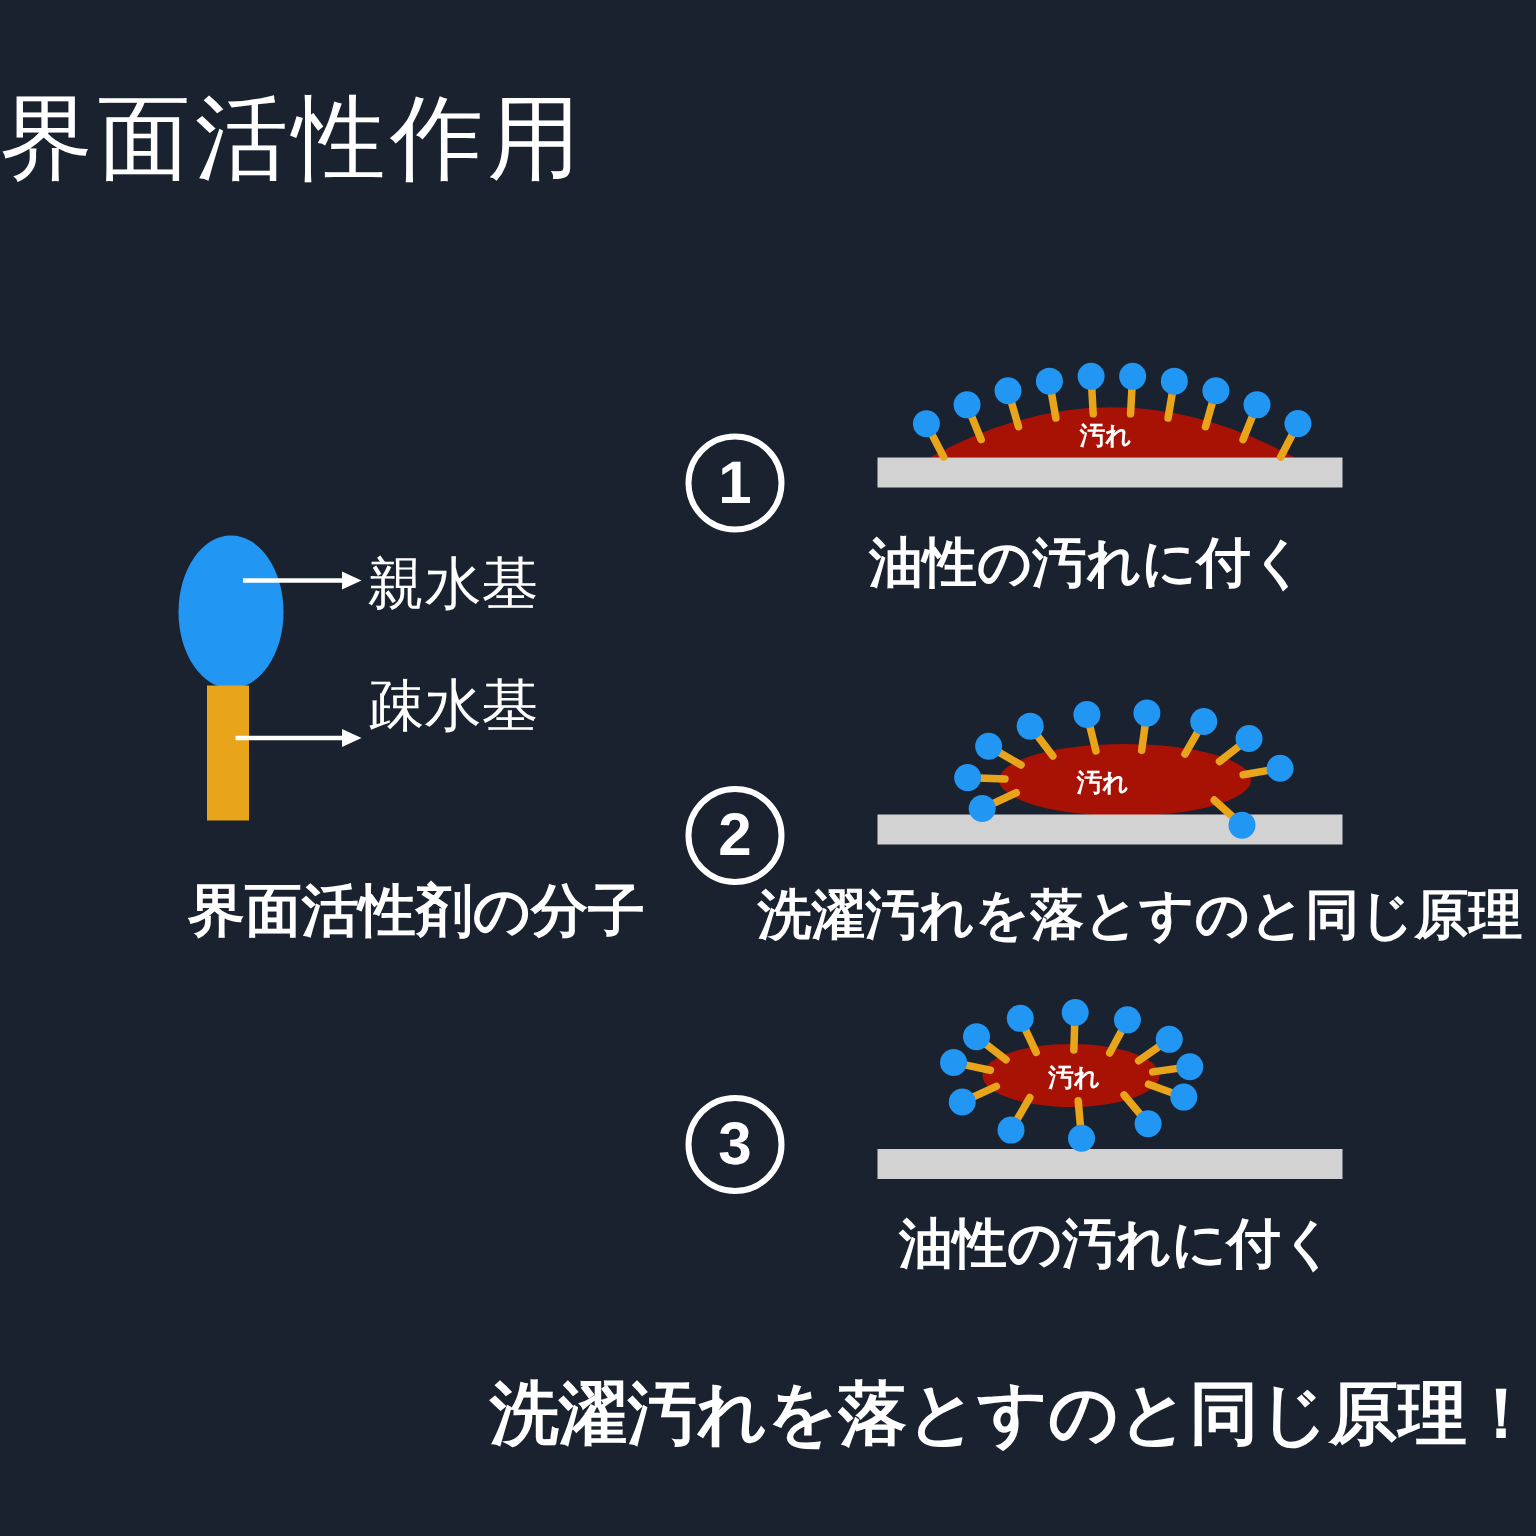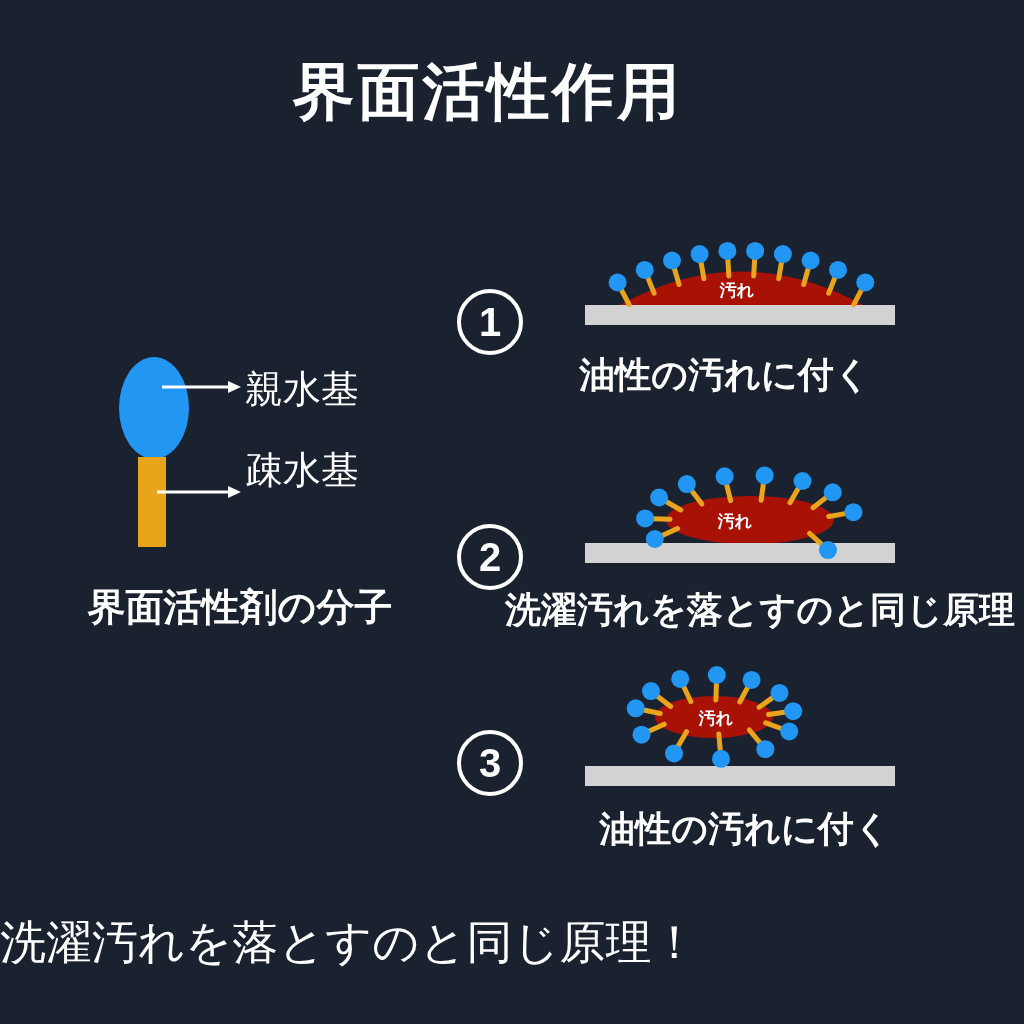--- a/index.html
+++ b/index.html
@@ -6,24 +6,24 @@
     --bg:#1a2230; --blue:#2196f3; --orange:#e8a41b; --red:#a81205; --gray:#d2d2d2; --fg:#ffffff;
   }
   html,body{margin:0;padding:0}
   body{
     width:1024px;height:1024px;overflow:hidden;
     background:var(--bg);color:var(--fg);
     font-family:"Liberation Sans","DejaVu Sans",sans-serif;
   }
   .canvas{position:relative;width:1024px;height:1024px}
   .abs{position:absolute}
-  .title{left:0;top:50px;width:975px;text-align:center;font-size:62px;font-weight:700;letter-spacing:3px}
-  .footer{left:0;top:912px;width:1024px;text-align:left;font-size:46px;font-weight:400}
+  .title{left:0;top:50px;width:975px;font-size:62px;font-weight:400;letter-spacing:3px}
+  .footer{left:0;top:912px;width:1024px;text-align:right;font-size:46px;font-weight:700}
   .side-label{font-size:38px;font-weight:400;white-space:nowrap}
-  .mol-caption{left:50px;top:582px;width:380px;text-align:center;font-size:38px;font-weight:700}
+  .mol-caption{left:50px;top:582px;width:380px;text-align:right;font-size:38px;font-weight:700}
   .caption{font-size:36px;font-weight:700;text-align:center;white-space:nowrap}
   .step-num{
     width:58px;height:58px;border:4px solid var(--fg);border-radius:50%;
     display:flex;align-items:center;justify-content:center;
     font-size:40px;font-weight:700;box-sizing:content-box;line-height:1;
   }
   svg{display:block;overflow:visible}
   .bar{fill:var(--gray)}
   .dirt{fill:var(--red)}
   .mol-tail{stroke:var(--orange);stroke-width:5;stroke-linecap:round}

